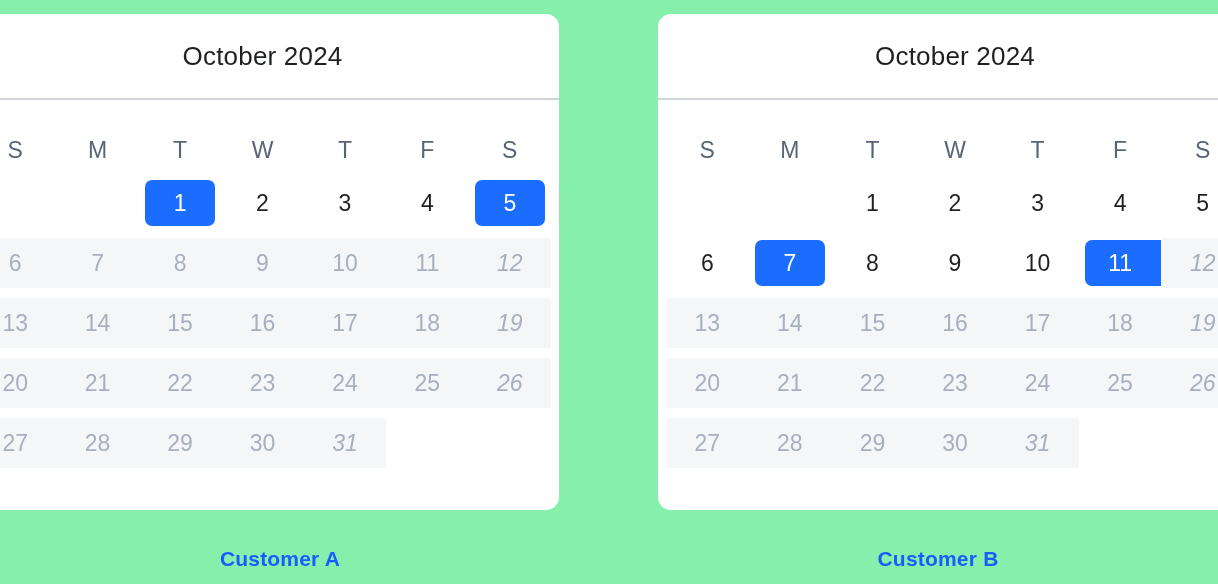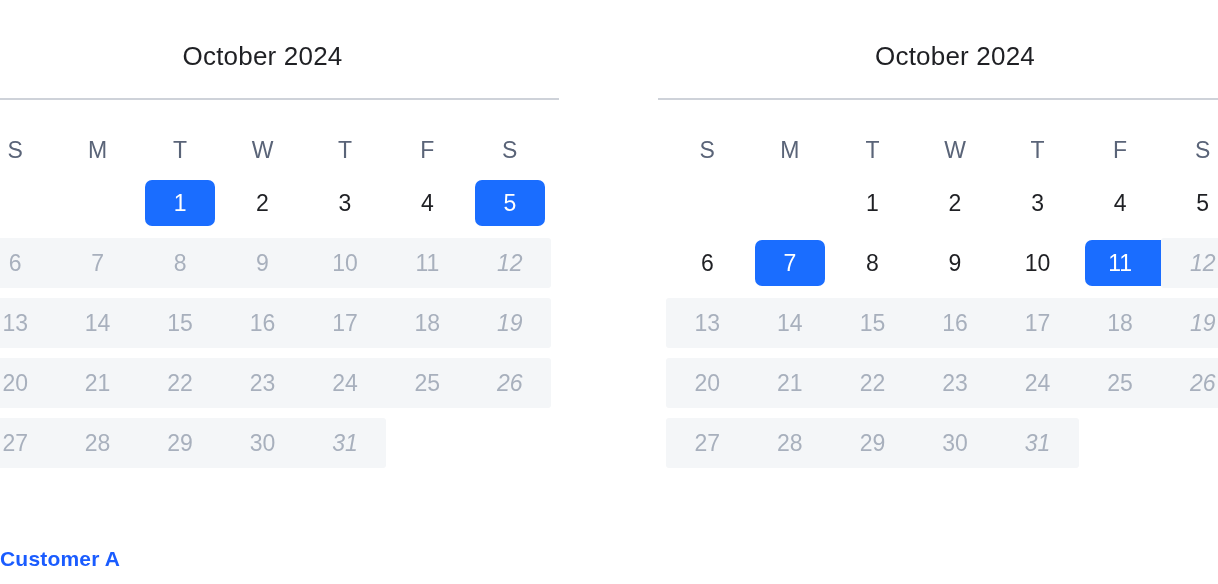--- a/index.html
+++ b/index.html
@@ -11,21 +11,21 @@
     width: 1218px;
     height: 584px;
     overflow: hidden;
     font-family: "Liberation Sans", sans-serif;
     position: relative;
   }
 
   .stage {
     position: absolute;
     inset: 0;
-    background: #ffffff;
+    background: #86efac;
   }
 
   
   .cal-card {
     position: absolute;
     top: 14px;
     height: 496px;
     background: #ffffff;
     border-radius: 13px;
     overflow: hidden;
@@ -121,21 +121,21 @@
 
   
   .caption {
     position: absolute;
     top: 548px;
     font-size: 21px;
     font-weight: 700;
     color: #1a5cff;
     letter-spacing: 0.2px;
     line-height: 1;
-    text-align: left;
+    text-align: center;
   }
   .caption.left  { left: 0px;   width: 560px; }
   .caption.right { left: 658px; width: 560px; }
 </style>
 </head>
 <body>
 
 <div class="stage">
 
   <div class="cal-card left">
@@ -272,14 +272,15 @@
             <div class="day muted">30</div>
             <div class="day muted band-end">31</div>
             <div class="day empty"></div>
             <div class="day empty"></div>
           </div>
         </div>
     </div>
   </div>
 
   <div class="caption left">Customer A</div>
+  <div class="caption right">Customer B</div>
 
 </div>
 
 </body></html>

